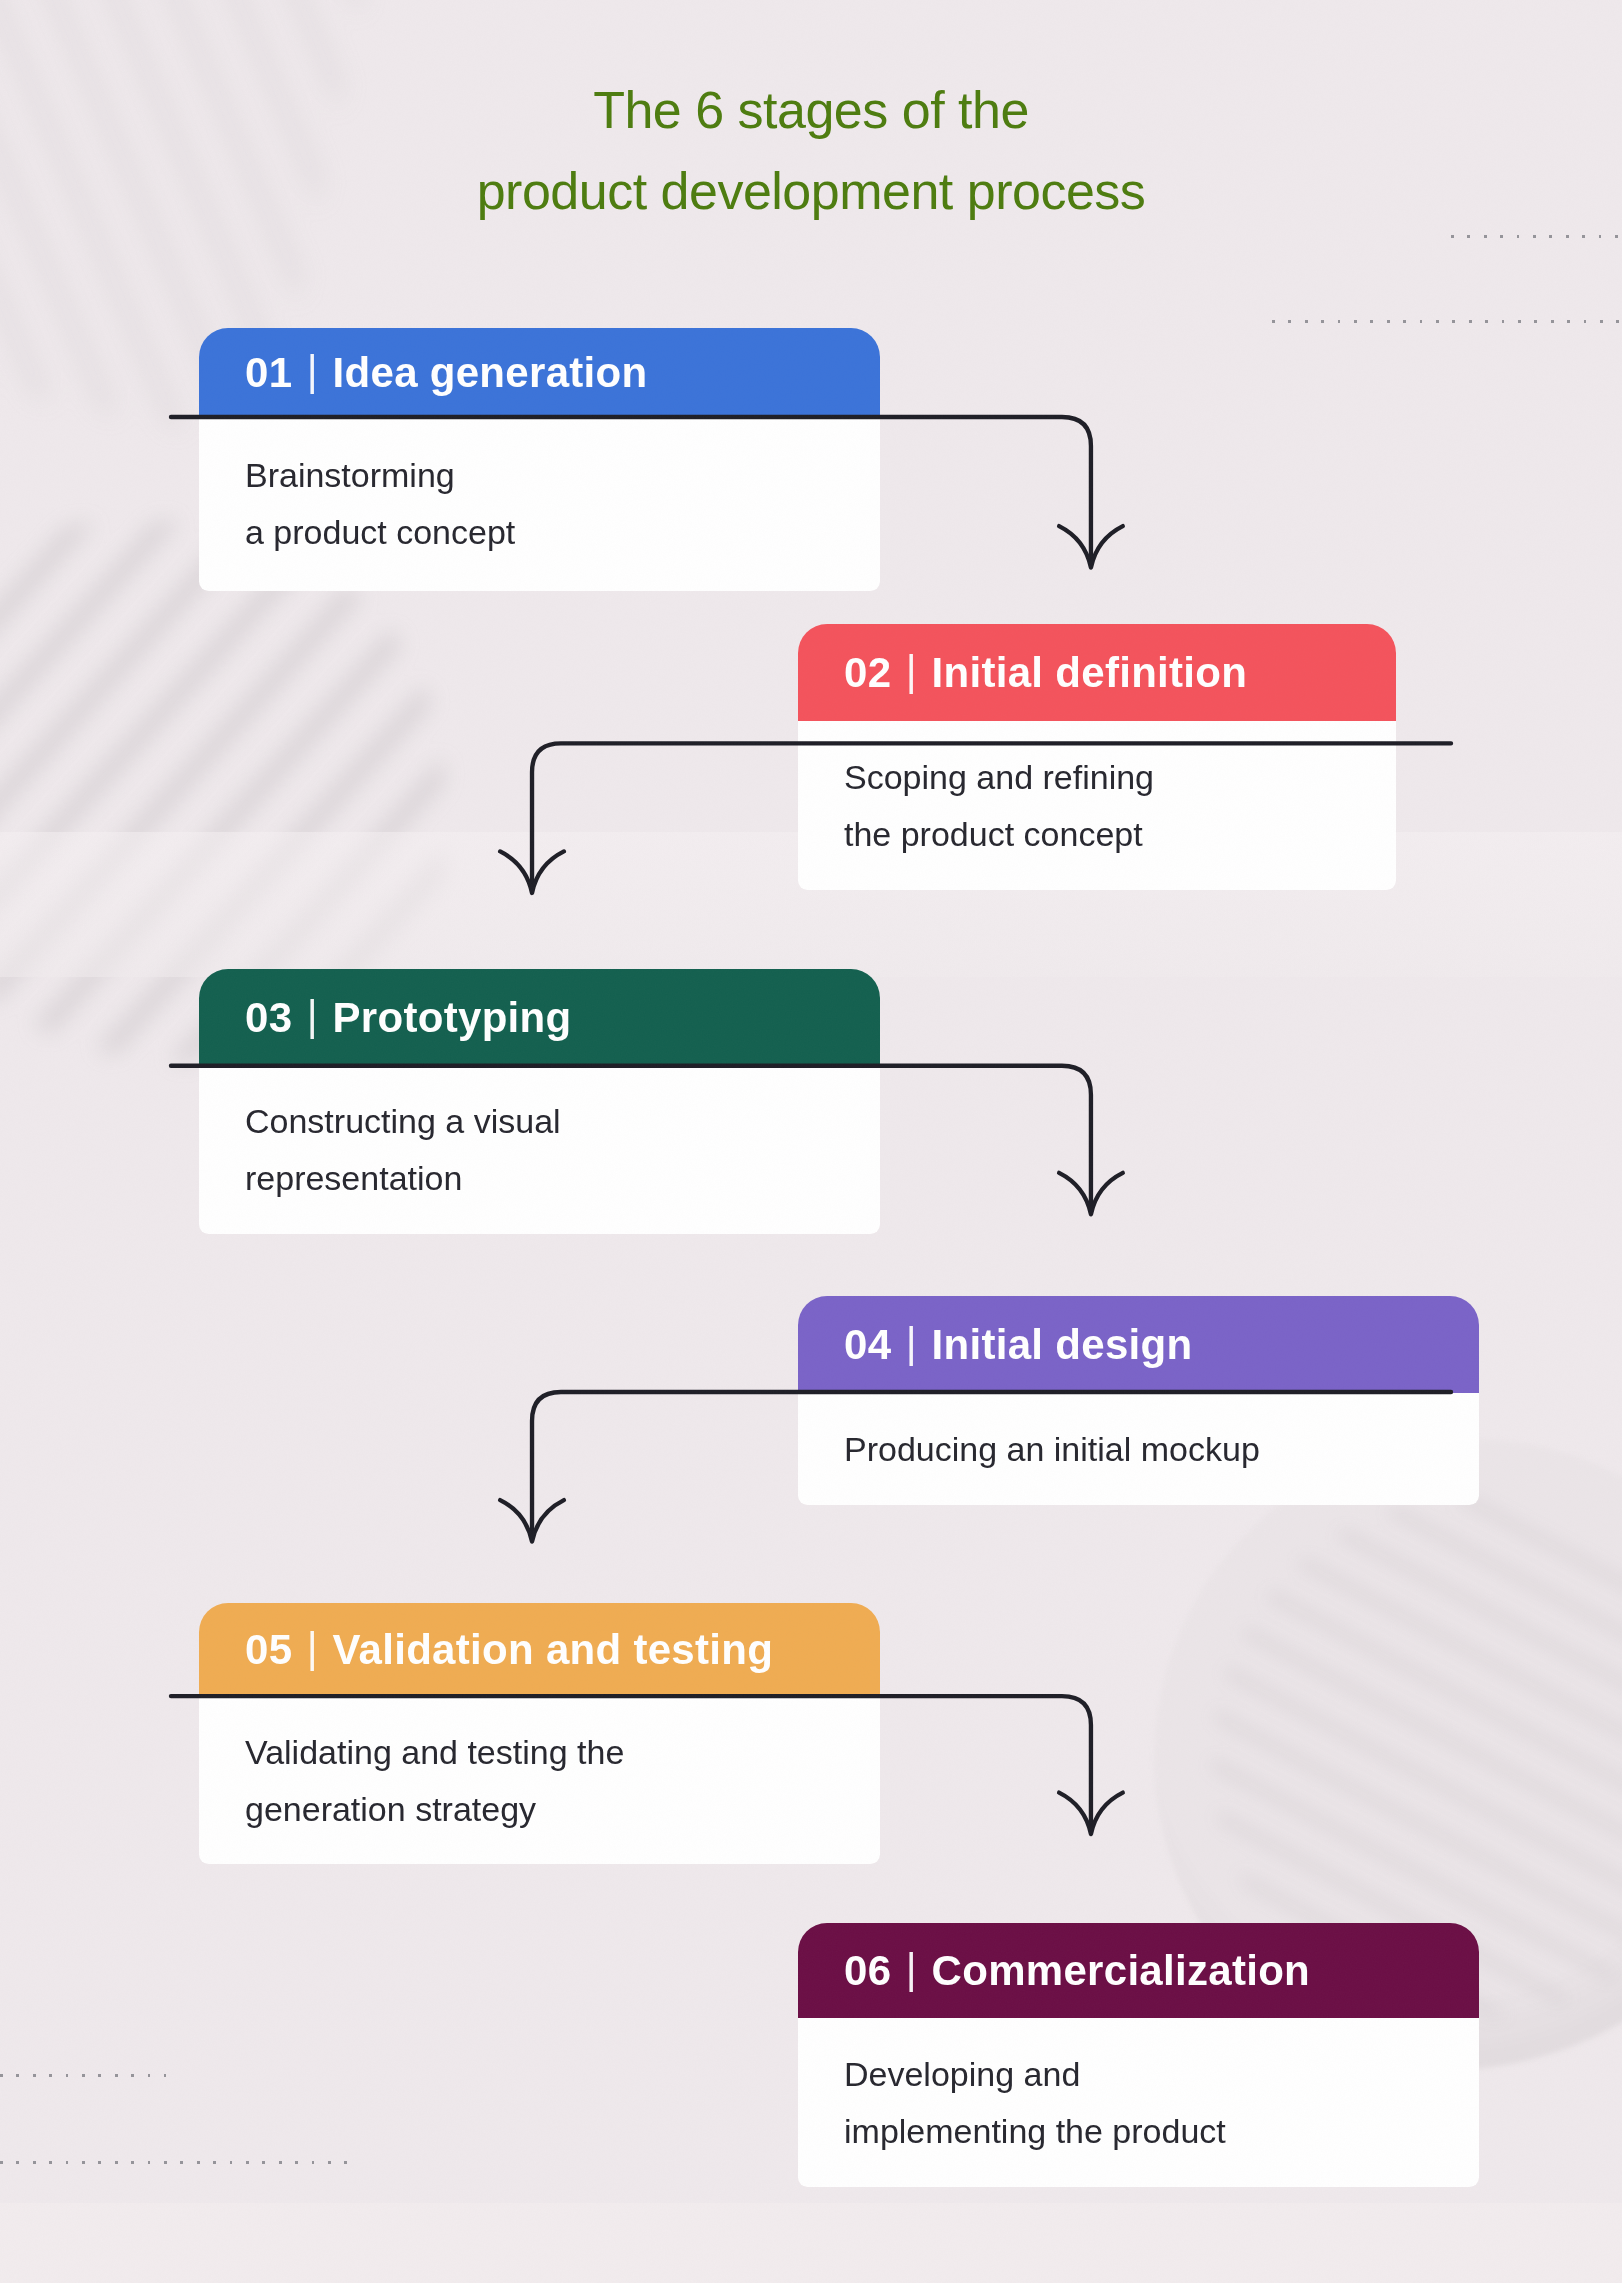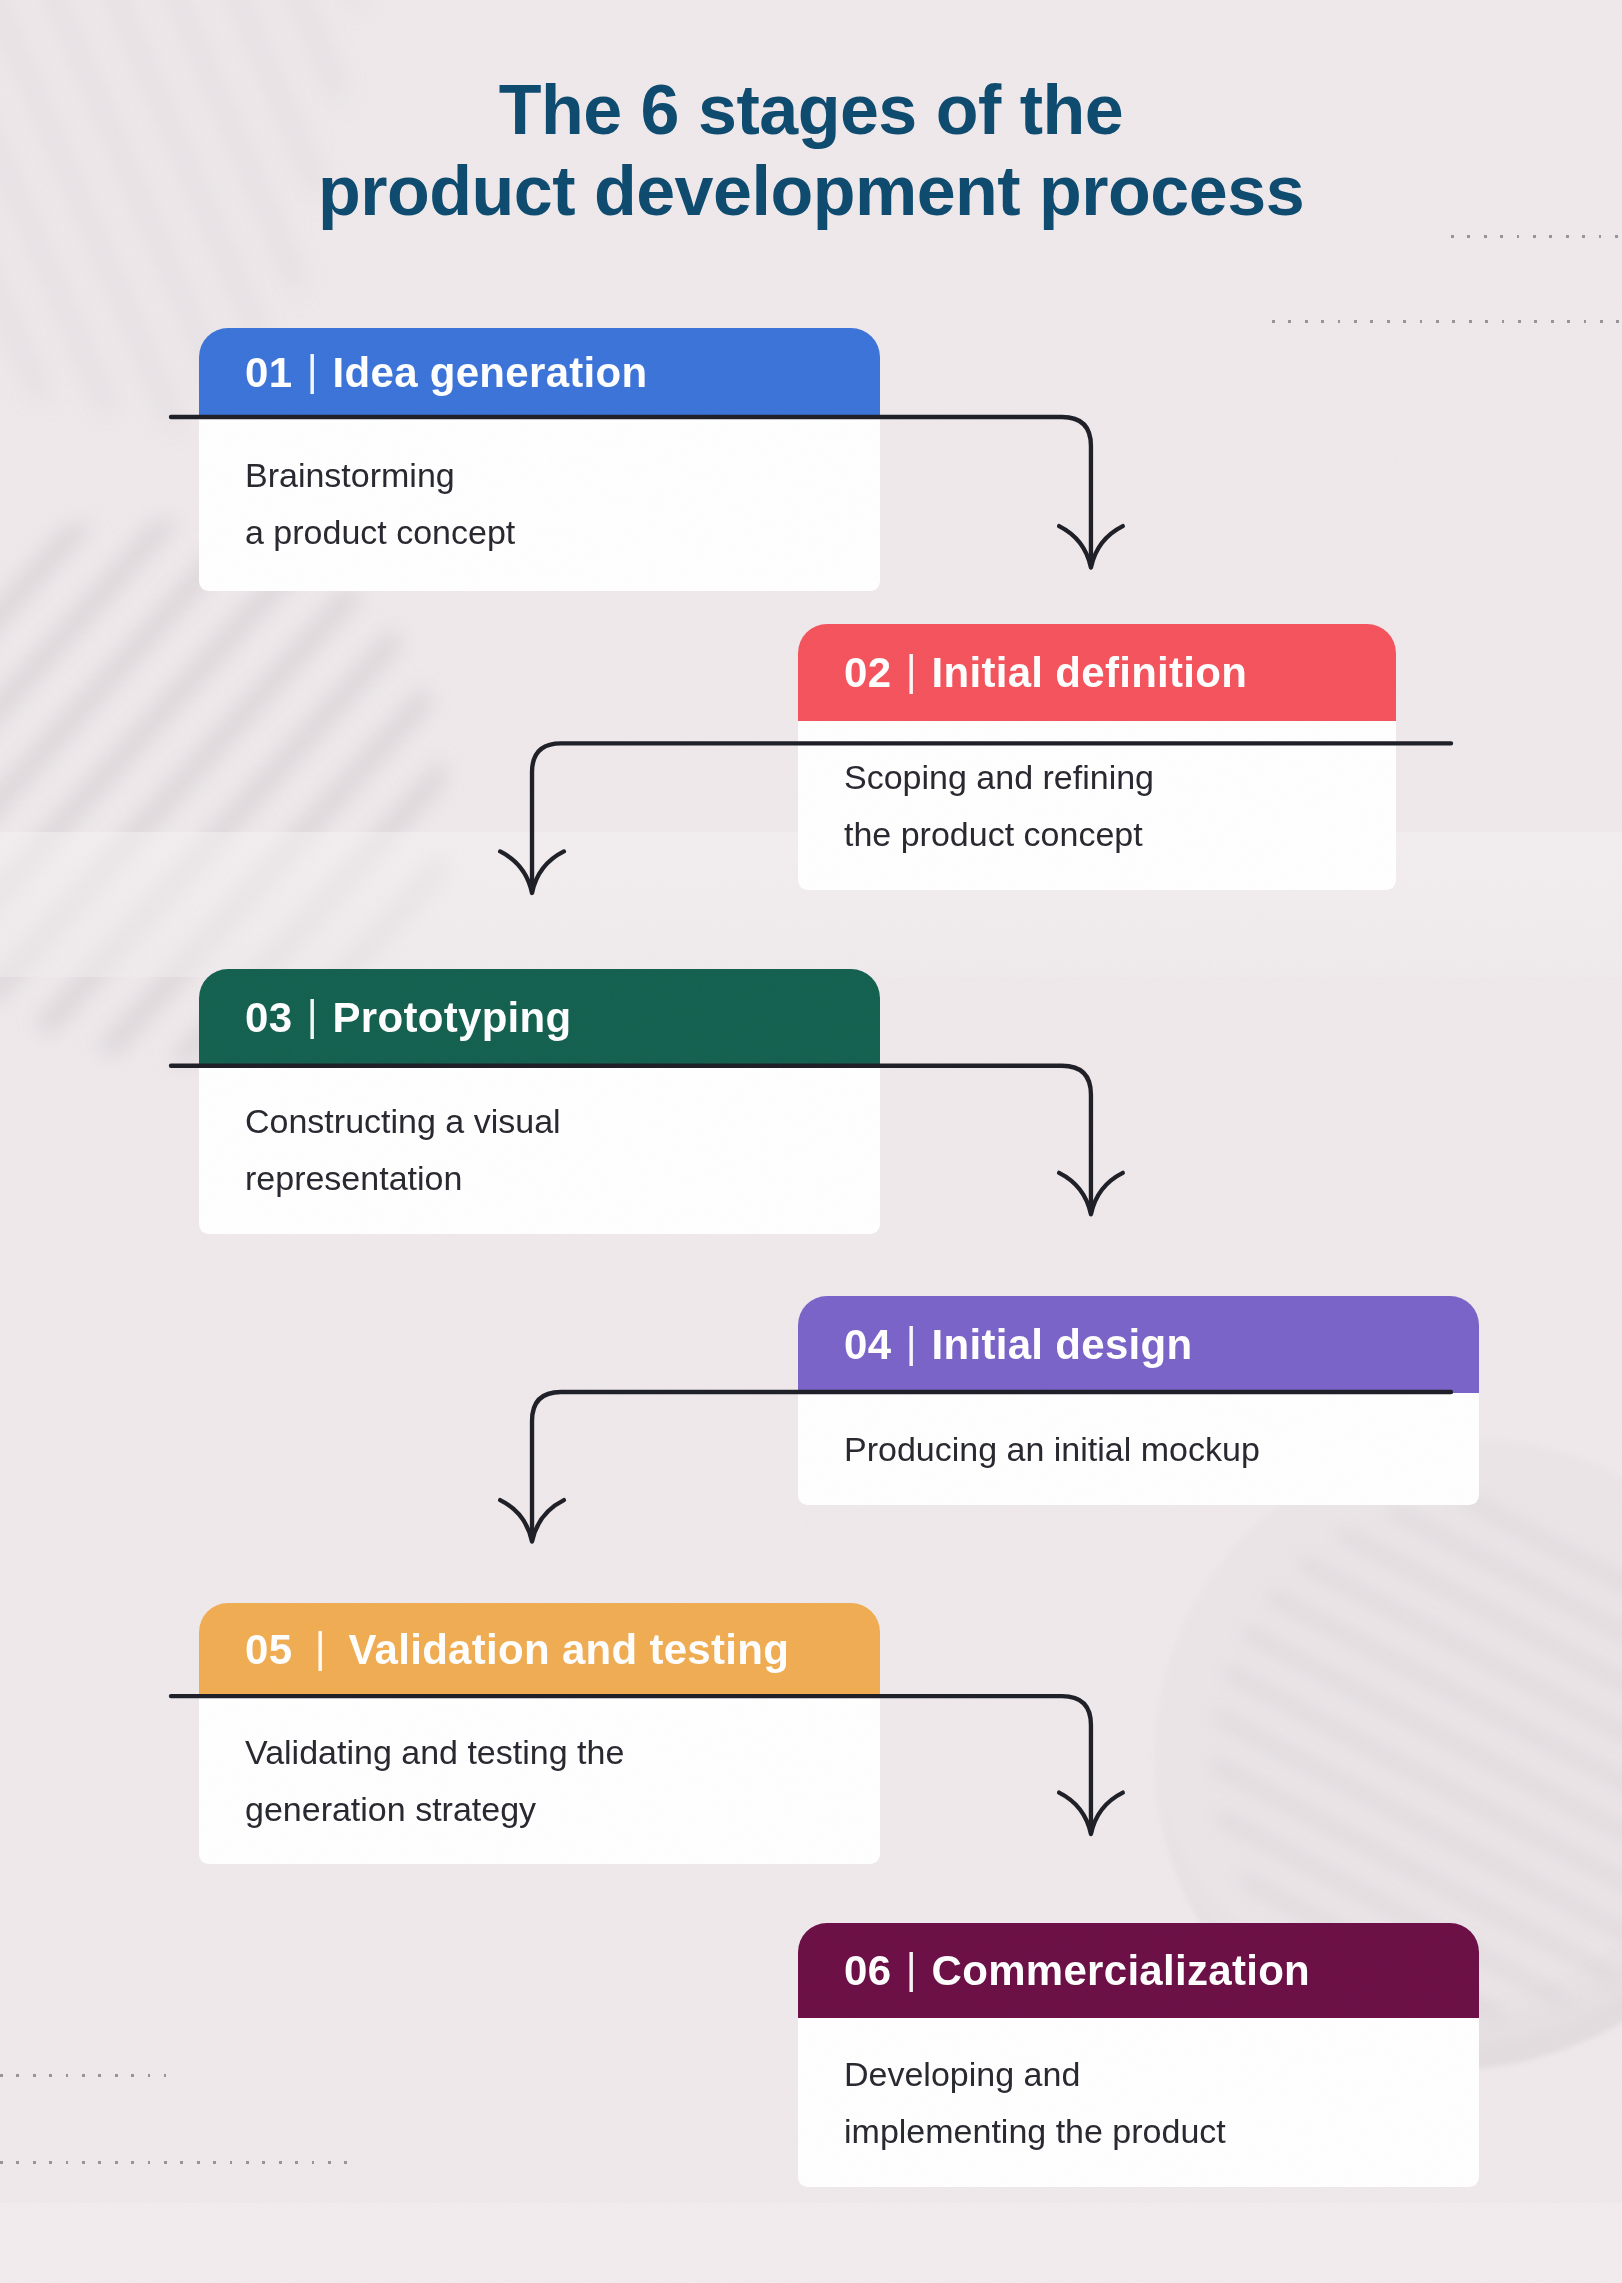--- a/index.html
+++ b/index.html
@@ -36,21 +36,21 @@
   
   .dots{
     position:absolute;height:2.9px;
     background-image:repeating-linear-gradient(90deg,#85858B 0,#85858B 2.9px,transparent 2.9px,transparent 16.4px);
     opacity:.85;
   }
 
   
   .title{
     position:absolute;left:0;top:70px;width:100%;text-align:center;
-    font-size:70px;line-height:81px;font-weight:700;letter-spacing:-0.5px;color:#0c4a6e;
+    font-size:52px;line-height:81px;font-weight:400;letter-spacing:-0.5px;color:#4d7c0f;
   }
 
   
   .card{position:absolute;padding-left:28px;}
   .card-header{
     display:flex;align-items:center;box-sizing:border-box;
     padding:0 46px;border-radius:29px 29px 0 0;
     color:#FFFFFF;font-size:42px;font-weight:600;letter-spacing:0.3px;white-space:nowrap;
   }
   .card-header .sep{margin:0 14.5px;font-weight:400;opacity:.95;transform:translateY(-1.9px);}
@@ -131,21 +131,21 @@
       <span>04</span>
       <span class="sep">|</span>
       <span>Initial design</span>
     </div>
     <div class="card-body" style="height:112px;">
       <div>Producing an initial mockup</div>
     </div>
   </div>
 
   <div class="card" style="left:171px;top:1603px;width:681px;">
-    <div class="card-header" style="height: 94px; background: rgb(240, 172, 82); gap: 8px;">
+    <div class="card-header" style="height: 94px; background: rgb(240, 172, 82);">
       <span>05</span>
       <span class="sep">|</span>
       <span>Validation and testing</span>
     </div>
     <div class="card-body" style="height:167px;">
       <div>Validating and testing the</div>
       <div>generation strategy</div>
     </div>
   </div>
 

